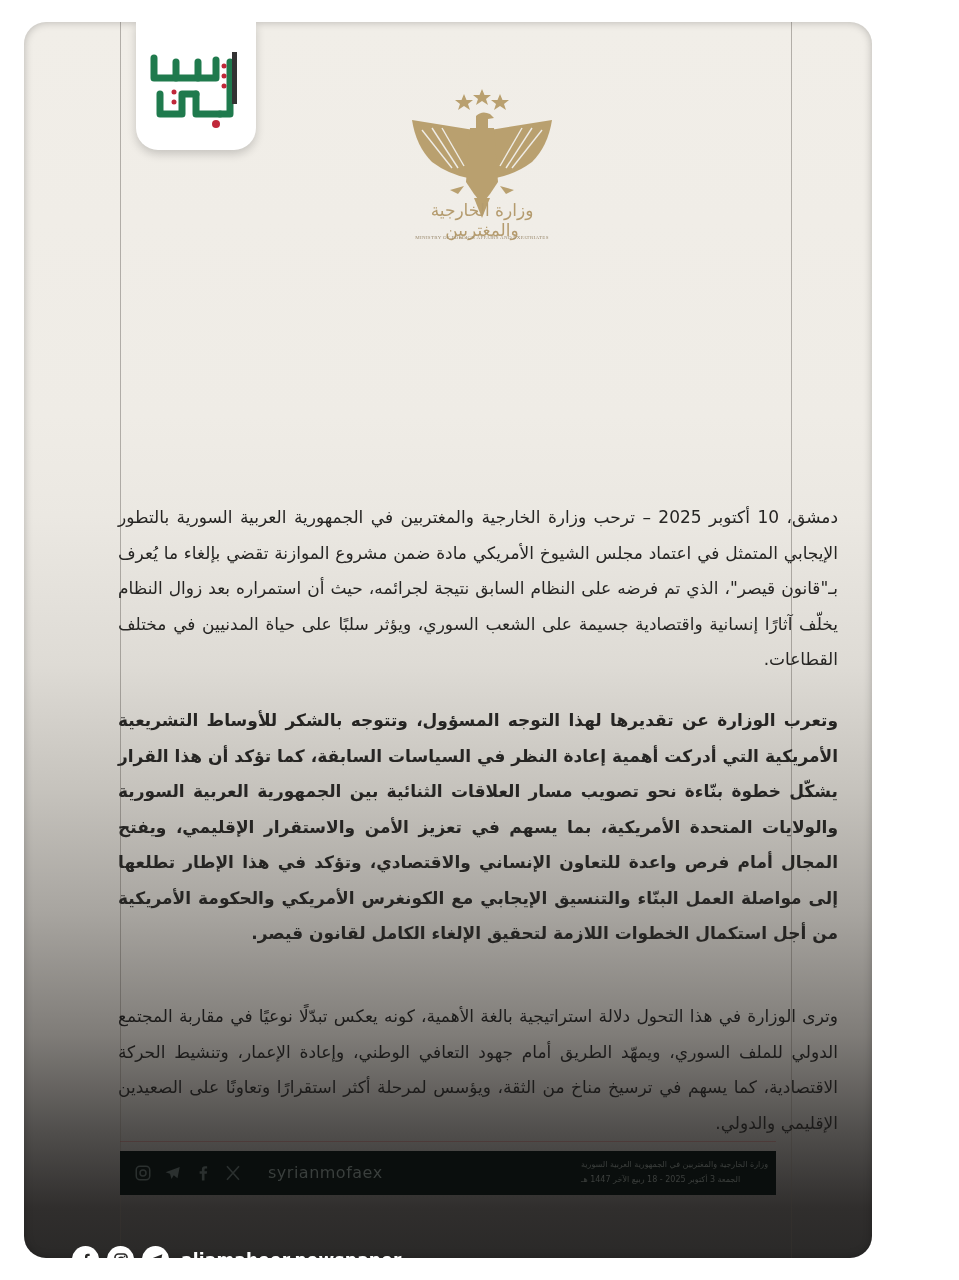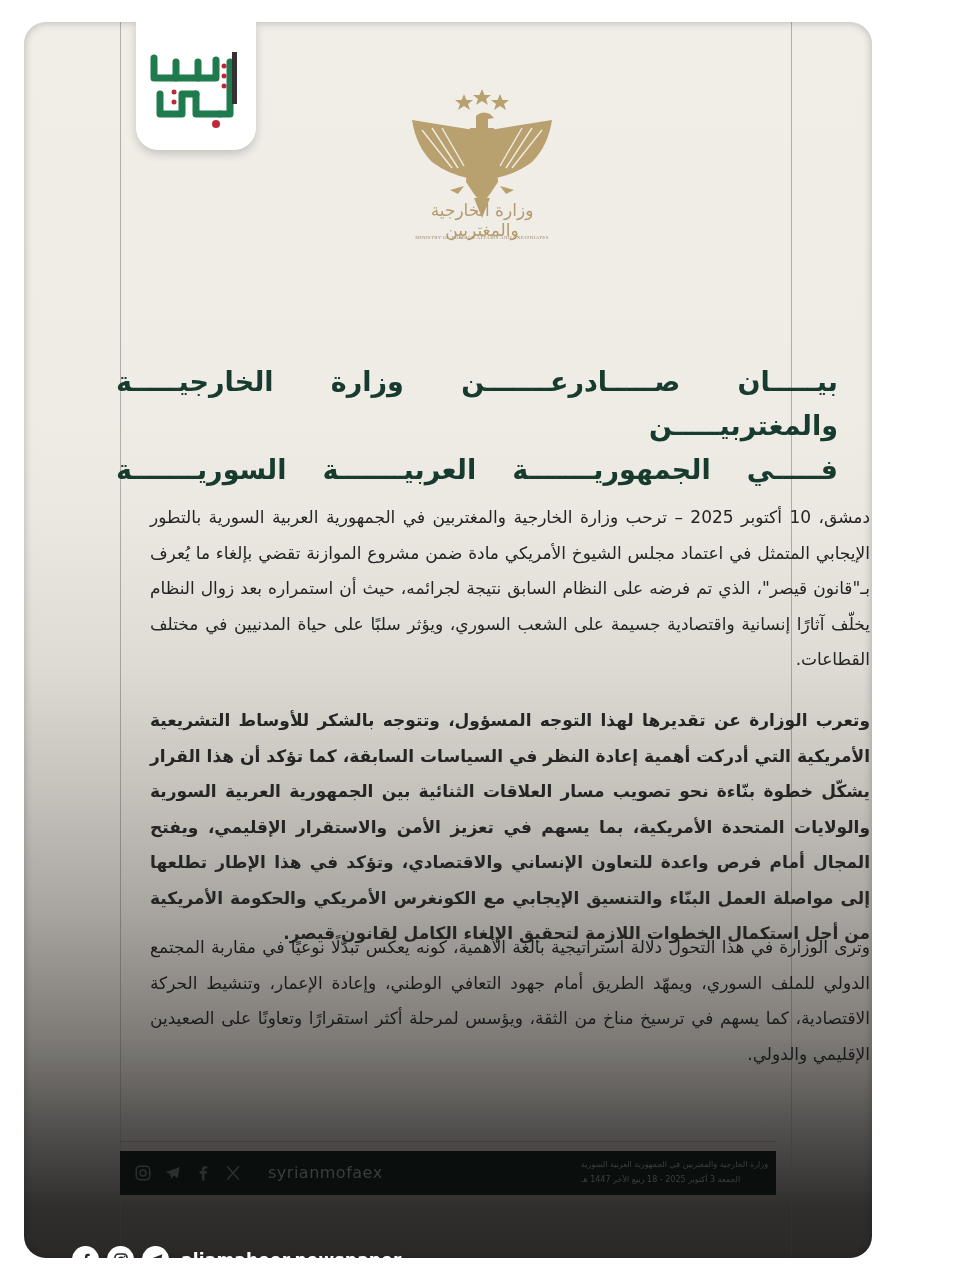--- a/index.html
+++ b/index.html
@@ -46,25 +46,24 @@
     text-align-last:justify; color:#173b2e; font-weight:bold;
     font-family:"DejaVu Sans", sans-serif; font-size:27px; line-height:44px;
   }
   .title .line { display:block; }
 
   
   .body-text {
     position:absolute; left:94px; width:720px; direction:rtl; text-align:justify;
     text-align-last:right; color:#262523; font-size:17px; line-height:35.5px;
     font-family:"DejaVu Sans", sans-serif;
-    margin-left:32px;
   }
   .p1 { top:461px; }
   .p2 { top:664px;font-weight:bold; }
-  .p3 { top:891px; color:#1c1b1a; }
+  .p3 { top:960px; color:#1c1b1a; }
 
   
   .footer-sep {
     position:absolute; left:96px; right:96px; top:1119px; height:1px; background:rgba(80,40,40,0.45);
   }
   .footer-band {
     position:absolute; left:96px; right:96px; top:1129px; height:44px; background:#0a0e0d;
   }
   .ministry-social {
     position:absolute; left:14px; top:12px; display:flex; align-items:center; gap:12px;
@@ -142,24 +141,20 @@
       <line x1="30" y1="42" x2="56" y2="82"></line>
       <line x1="40" y1="42" x2="62" y2="80"></line>
       <line x1="140" y1="44" x2="110" y2="82"></line>
       <line x1="130" y1="42" x2="104" y2="82"></line>
       <line x1="120" y1="42" x2="98" y2="80"></line>
     </g>
   </svg>
   <div class="emblem-caption-ar">وزارة الخارجية والمغتربين</div>
   <div class="emblem-caption-en">MINISTRY OF FOREIGN AFFAIRS AND EXPATRIATES</div>
 
-  <div class="title">
-    <span class="line">بيـــــان صـــــادرعـــــــن وزارة الخارجيـــــة والمغتربيـــــن</span>
-    <span class="line">فـــــي الجمهوريـــــــة العربيـــــــة السوريـــــــة</span>
-  </div>
 
   <p class="body-text p1">دمشق، 10 أكتوبر 2025 – ترحب وزارة الخارجية والمغتربين في الجمهورية العربية السورية بالتطور الإيجابي المتمثل في اعتماد مجلس الشيوخ الأمريكي مادة ضمن مشروع الموازنة تقضي بإلغاء ما يُعرف بـ"قانون قيصر"، الذي تم فرضه على النظام السابق نتيجة لجرائمه، حيث أن استمراره بعد زوال النظام يخلّف آثارًا إنسانية واقتصادية جسيمة على الشعب السوري، ويؤثر سلبًا على حياة المدنيين في مختلف القطاعات.</p>
   <p class="body-text p2">وتعرب الوزارة عن تقديرها لهذا التوجه المسؤول، وتتوجه بالشكر للأوساط التشريعية الأمريكية التي أدركت أهمية إعادة النظر في السياسات السابقة، كما تؤكد أن هذا القرار يشكّل خطوة بنّاءة نحو تصويب مسار العلاقات الثنائية بين الجمهورية العربية السورية والولايات المتحدة الأمريكية، بما يسهم في تعزيز الأمن والاستقرار الإقليمي، ويفتح المجال أمام فرص واعدة للتعاون الإنساني والاقتصادي، وتؤكد في هذا الإطار تطلعها إلى مواصلة العمل البنّاء والتنسيق الإيجابي مع الكونغرس الأمريكي والحكومة الأمريكية من أجل استكمال الخطوات اللازمة لتحقيق الإلغاء الكامل لقانون قيصر.</p>
   <p class="body-text p3">وترى الوزارة في هذا التحول دلالة استراتيجية بالغة الأهمية، كونه يعكس تبدّلًا نوعيًا في مقاربة المجتمع الدولي للملف السوري، ويمهّد الطريق أمام جهود التعافي الوطني، وإعادة الإعمار، وتنشيط الحركة الاقتصادية، كما يسهم في ترسيخ مناخ من الثقة، ويؤسس لمرحلة أكثر استقرارًا وتعاونًا على الصعيدين الإقليمي والدولي.</p>
 
   <div class="footer-sep"></div>
   <div class="footer-band">
     <div class="ministry-social">
       <svg class="ic" viewBox="0 0 24 24">
         <rect x="3" y="3" width="18" height="18" rx="5" fill="none" stroke="currentColor" stroke-width="2"></rect>

